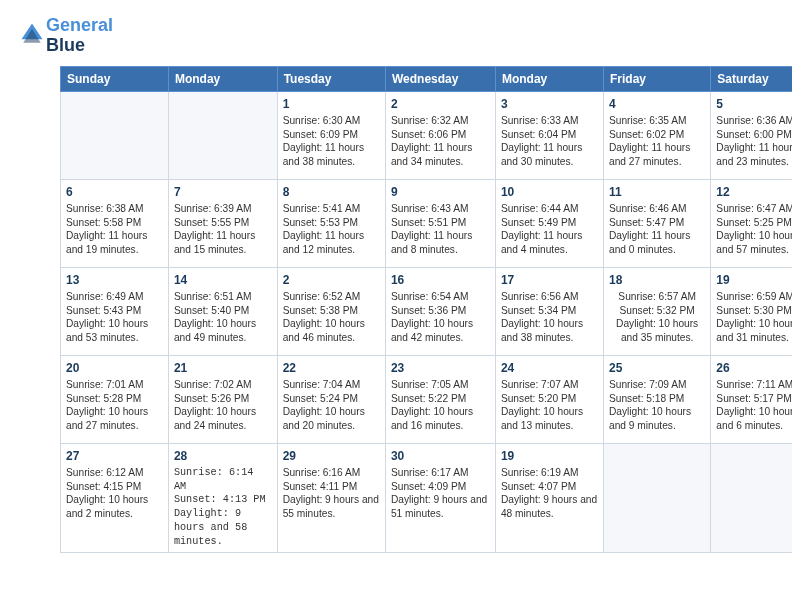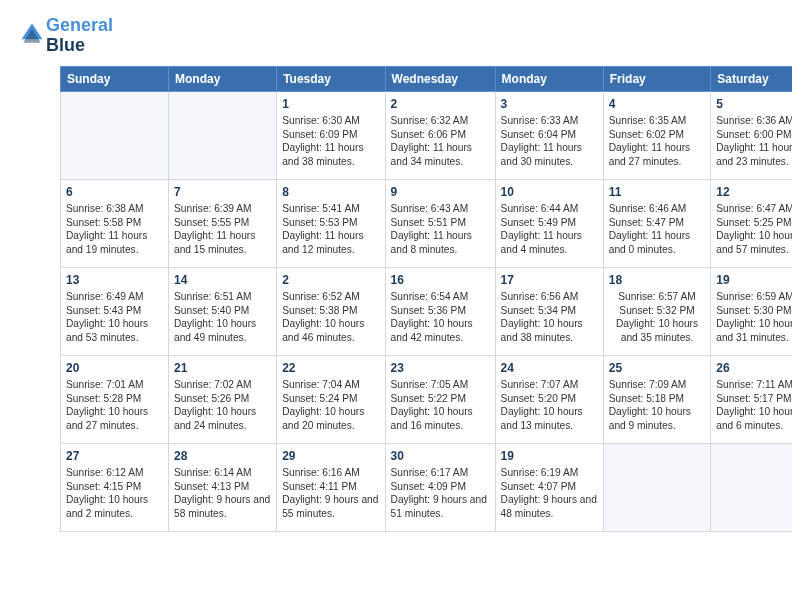--- a/index.html
+++ b/index.html
@@ -299,21 +299,21 @@
         </tr>
         <tr>
           <td>
             <span class="day-number">27</span>
             <div class="cell-info" style="white-space: pre-line;">Sunrise: 6:12 AM
 Sunset: 4:15 PM
 Daylight: 10 hours and 2 minutes.</div>
           </td>
           <td>
             <span class="day-number">28</span>
-            <div class="cell-info" style="white-space: pre-line;">Sunrise: 6:14 AM
+            <div class="cell-info" style="white-space: pre-line; font-family: Liberation Mono, monospace;">Sunrise: 6:14 AM
 Sunset: 4:13 PM
 Daylight: 9 hours and 58 minutes.</div>
           </td>
           <td>
             <span class="day-number">29</span>
             <div class="cell-info" style="white-space: pre-line;">Sunrise: 6:16 AM
 Sunset: 4:11 PM
 Daylight: 9 hours and 55 minutes.</div>
           </td>
           <td>

